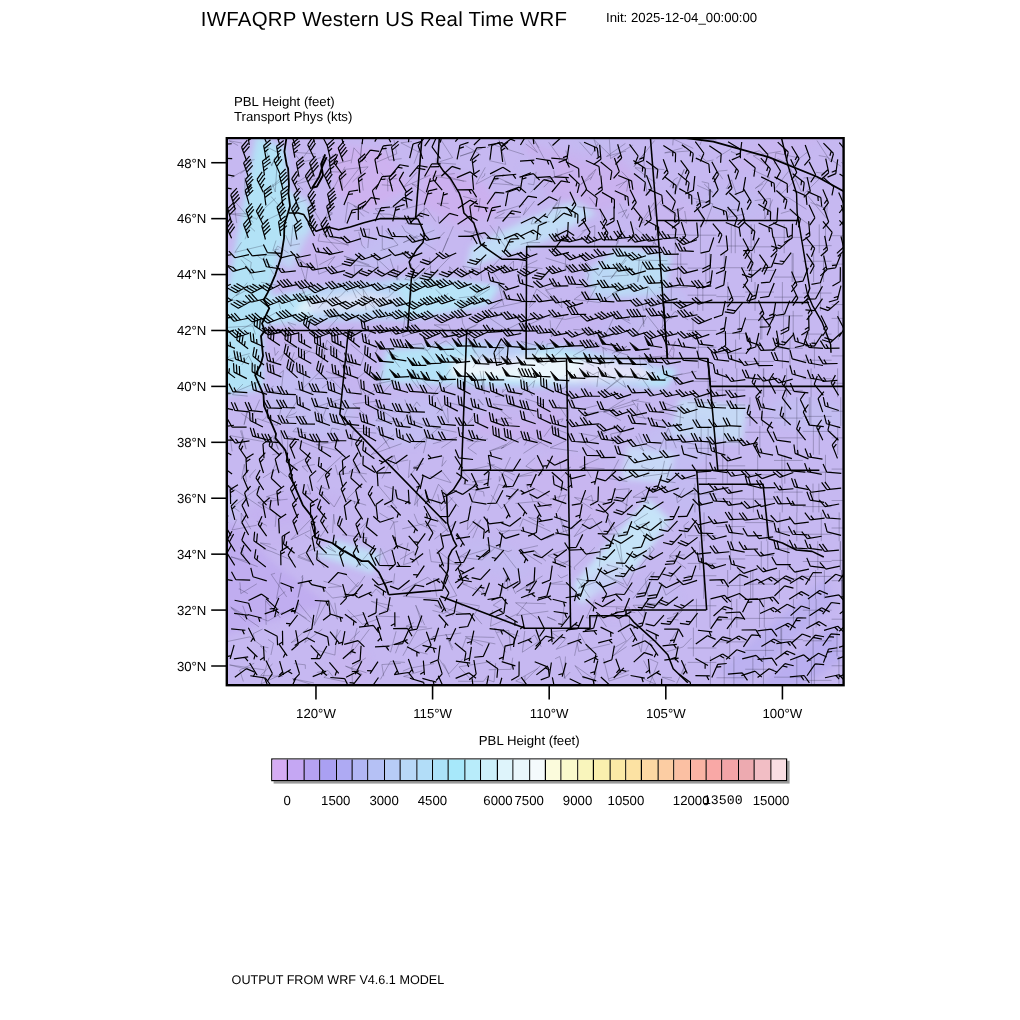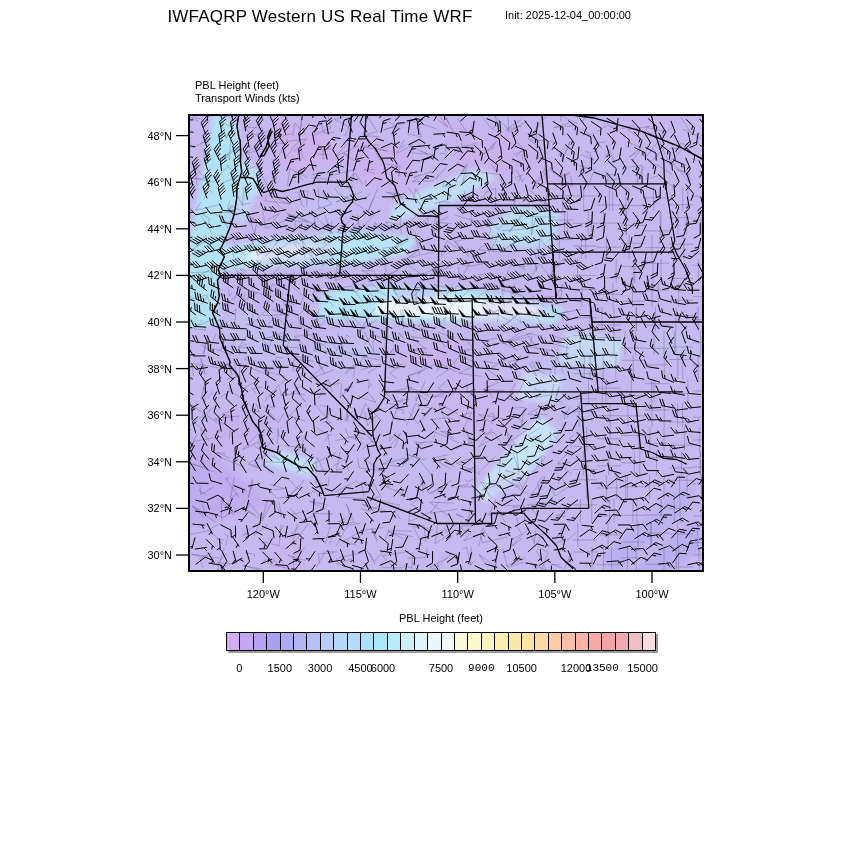--- a/index.html
+++ b/index.html
@@ -23,21 +23,21 @@
 </head>
 <body>
 
 <div id="page">
   <div class="abs" id="main-title">IWFAQRP Western US Real Time WRF</div>
   <div class="abs" id="init-block">
     <div>Init: 2025-12-04_00:00:00</div>
   </div>
   <div class="abs" id="field-labels">
     <div>PBL Height   (feet)</div>
-    <div>Transport Winds   (kts)</div>
+    <div>Transport Phys   (kts)</div>
   </div>
 
   <div class="abs" id="map-wrap">
     <svg id="map-svg" width="580" height="505" viewBox="0 0 580 505">
         <defs>
           <clipPath id="mapclip">
             <rect x="0" y="0" width="514" height="456"></rect>
           </clipPath>
           <filter id="blur3" x="-20%" y="-20%" width="140%" height="140%">
             <feGaussianBlur stdDeviation="2.6"></feGaussianBlur>
@@ -2417,24 +2417,25 @@
       <div class="cell" style="background: rgb(243, 164, 167);"></div>
       <div class="cell" style="background: rgb(237, 170, 176);"></div>
       <div class="cell" style="background: rgb(242, 190, 197);"></div>
       <div class="cell" style="background: rgb(249, 221, 226);"></div>
     </div>
   <div class="abs" id="colorbar-labels">
       <span style="left: 13.4px;">0</span>
       <span style="left: 53.8px;">1500</span>
       <span style="left: 94.1px;">3000</span>
       <span style="left: 134.4px;">4500</span>
-      <span style="left: 157px; text-align: right;">6000</span>
+      <span style="left: 189px; text-align: right;">6000</span>
       <span style="left: 215px;">7500</span>
-      <span style="left: 255.3px; font-family: Liberation Mono, monospace;">9000</span>
+      <span style="left: 255.3px;">9000</span>
       <span style="left: 295.6px;">10500</span>
       <span style="left: 350px;">12000</span>
       <span style="left: 376.3px; font-family: Liberation Mono, monospace;">13500</span>
       <span style="left: 416.6px;">15000</span>
     </div>
 
   <div class="abs" id="footer">
+    <div>OUTPUT FROM WRF V4.6.1 MODEL</div>
   </div>
 </div>
 
 </body></html>

